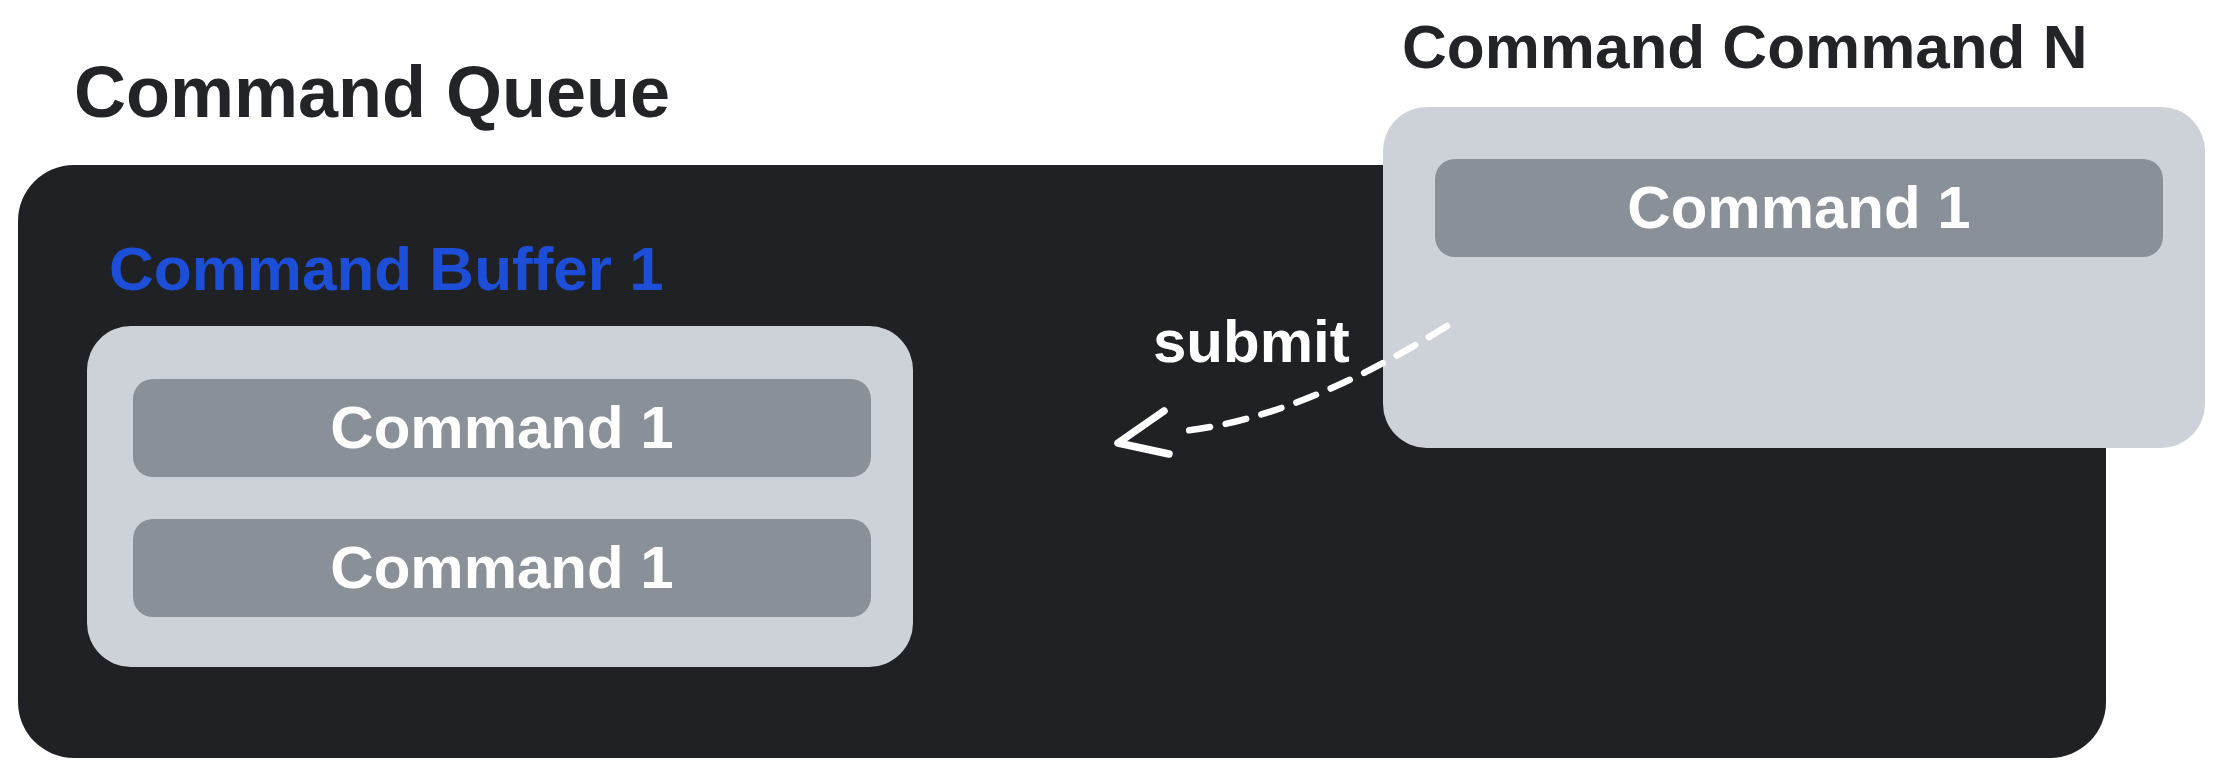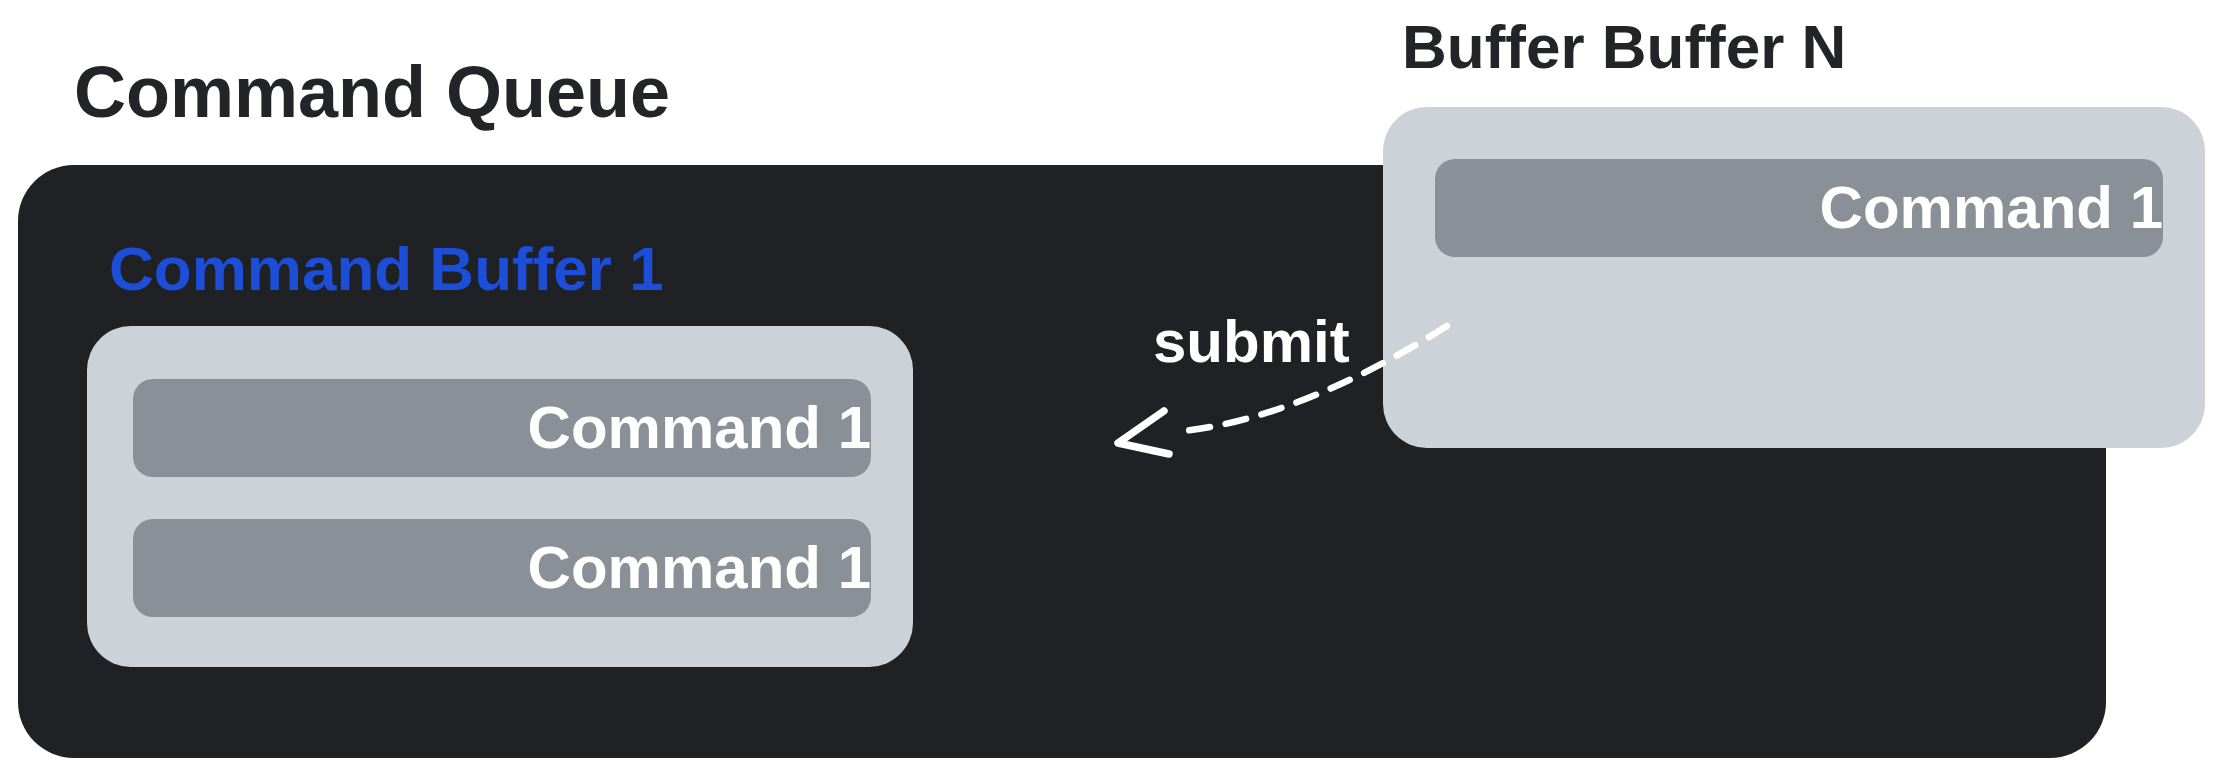--- a/index.html
+++ b/index.html
@@ -52,21 +52,21 @@
   .buffer-card.n{
     left:1383px;top:107px;
     width:822px;height:341px;
     padding:52px 42px 0 52px;
     z-index:2;
   }
   .command-bar{
     height:98px;
     background:#8a9098;
     border-radius:20px;
-    display:flex;align-items:center;justify-content:flex-end;
+    display:flex;align-items:center;justify-content:center;
     margin-bottom:42px;
   }
   .command-bar span{
     font-size:60px;font-weight:600;
     color:#ffffff;line-height:1;
     white-space:nowrap;
   }
   .submit-label{
     left:1153px;top:312px;
     font-size:60px;font-weight:600;
@@ -93,21 +93,21 @@
 
   <div class="abs buffer-card one">
     <div class="command-bar">
       <span>Command 1</span>
     </div>
     <div class="command-bar">
       <span>Command 1</span>
     </div>
   </div>
 
-  <div class="abs buffer-label-dark">Buffer Buffer N</div>
+  <div class="abs buffer-label-dark">Command Command N</div>
 
   <div class="abs buffer-card n">
     <div class="command-bar">
       <span>Command 1</span>
     </div>
   </div>
 
   <div class="abs submit-label">submit</div>
 
   <svg class="abs arrow-overlay" viewBox="0 0 2221 776" width="2221" height="776" xmlns="http://www.w3.org/2000/svg">

